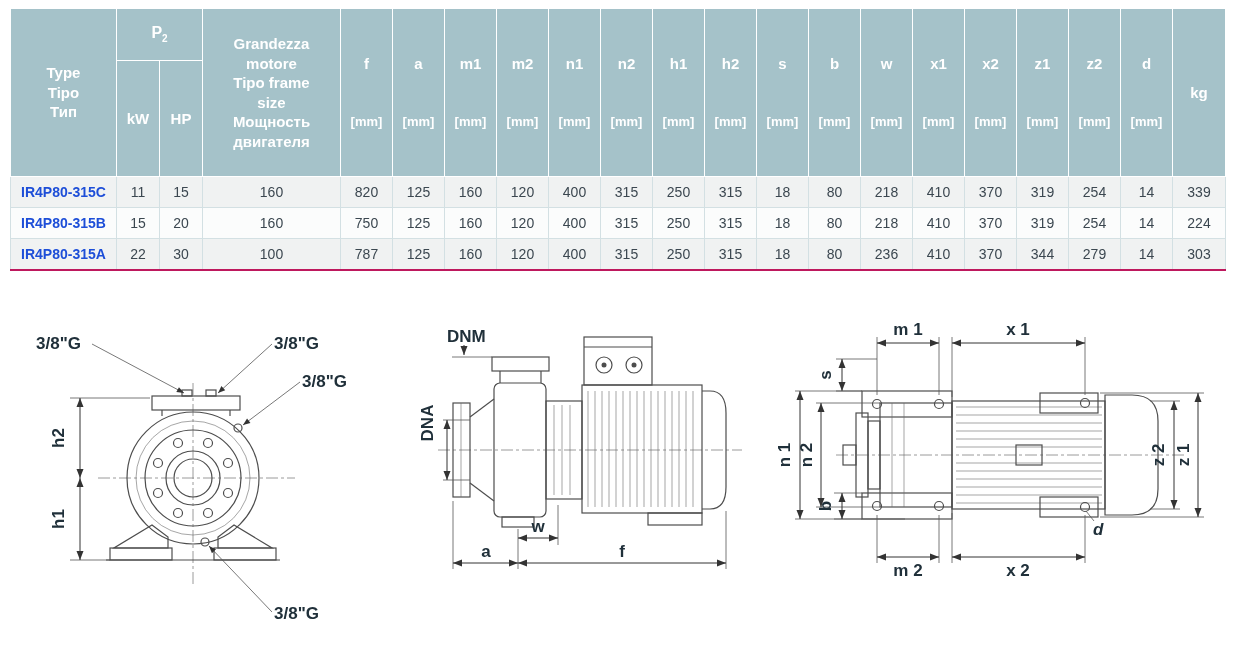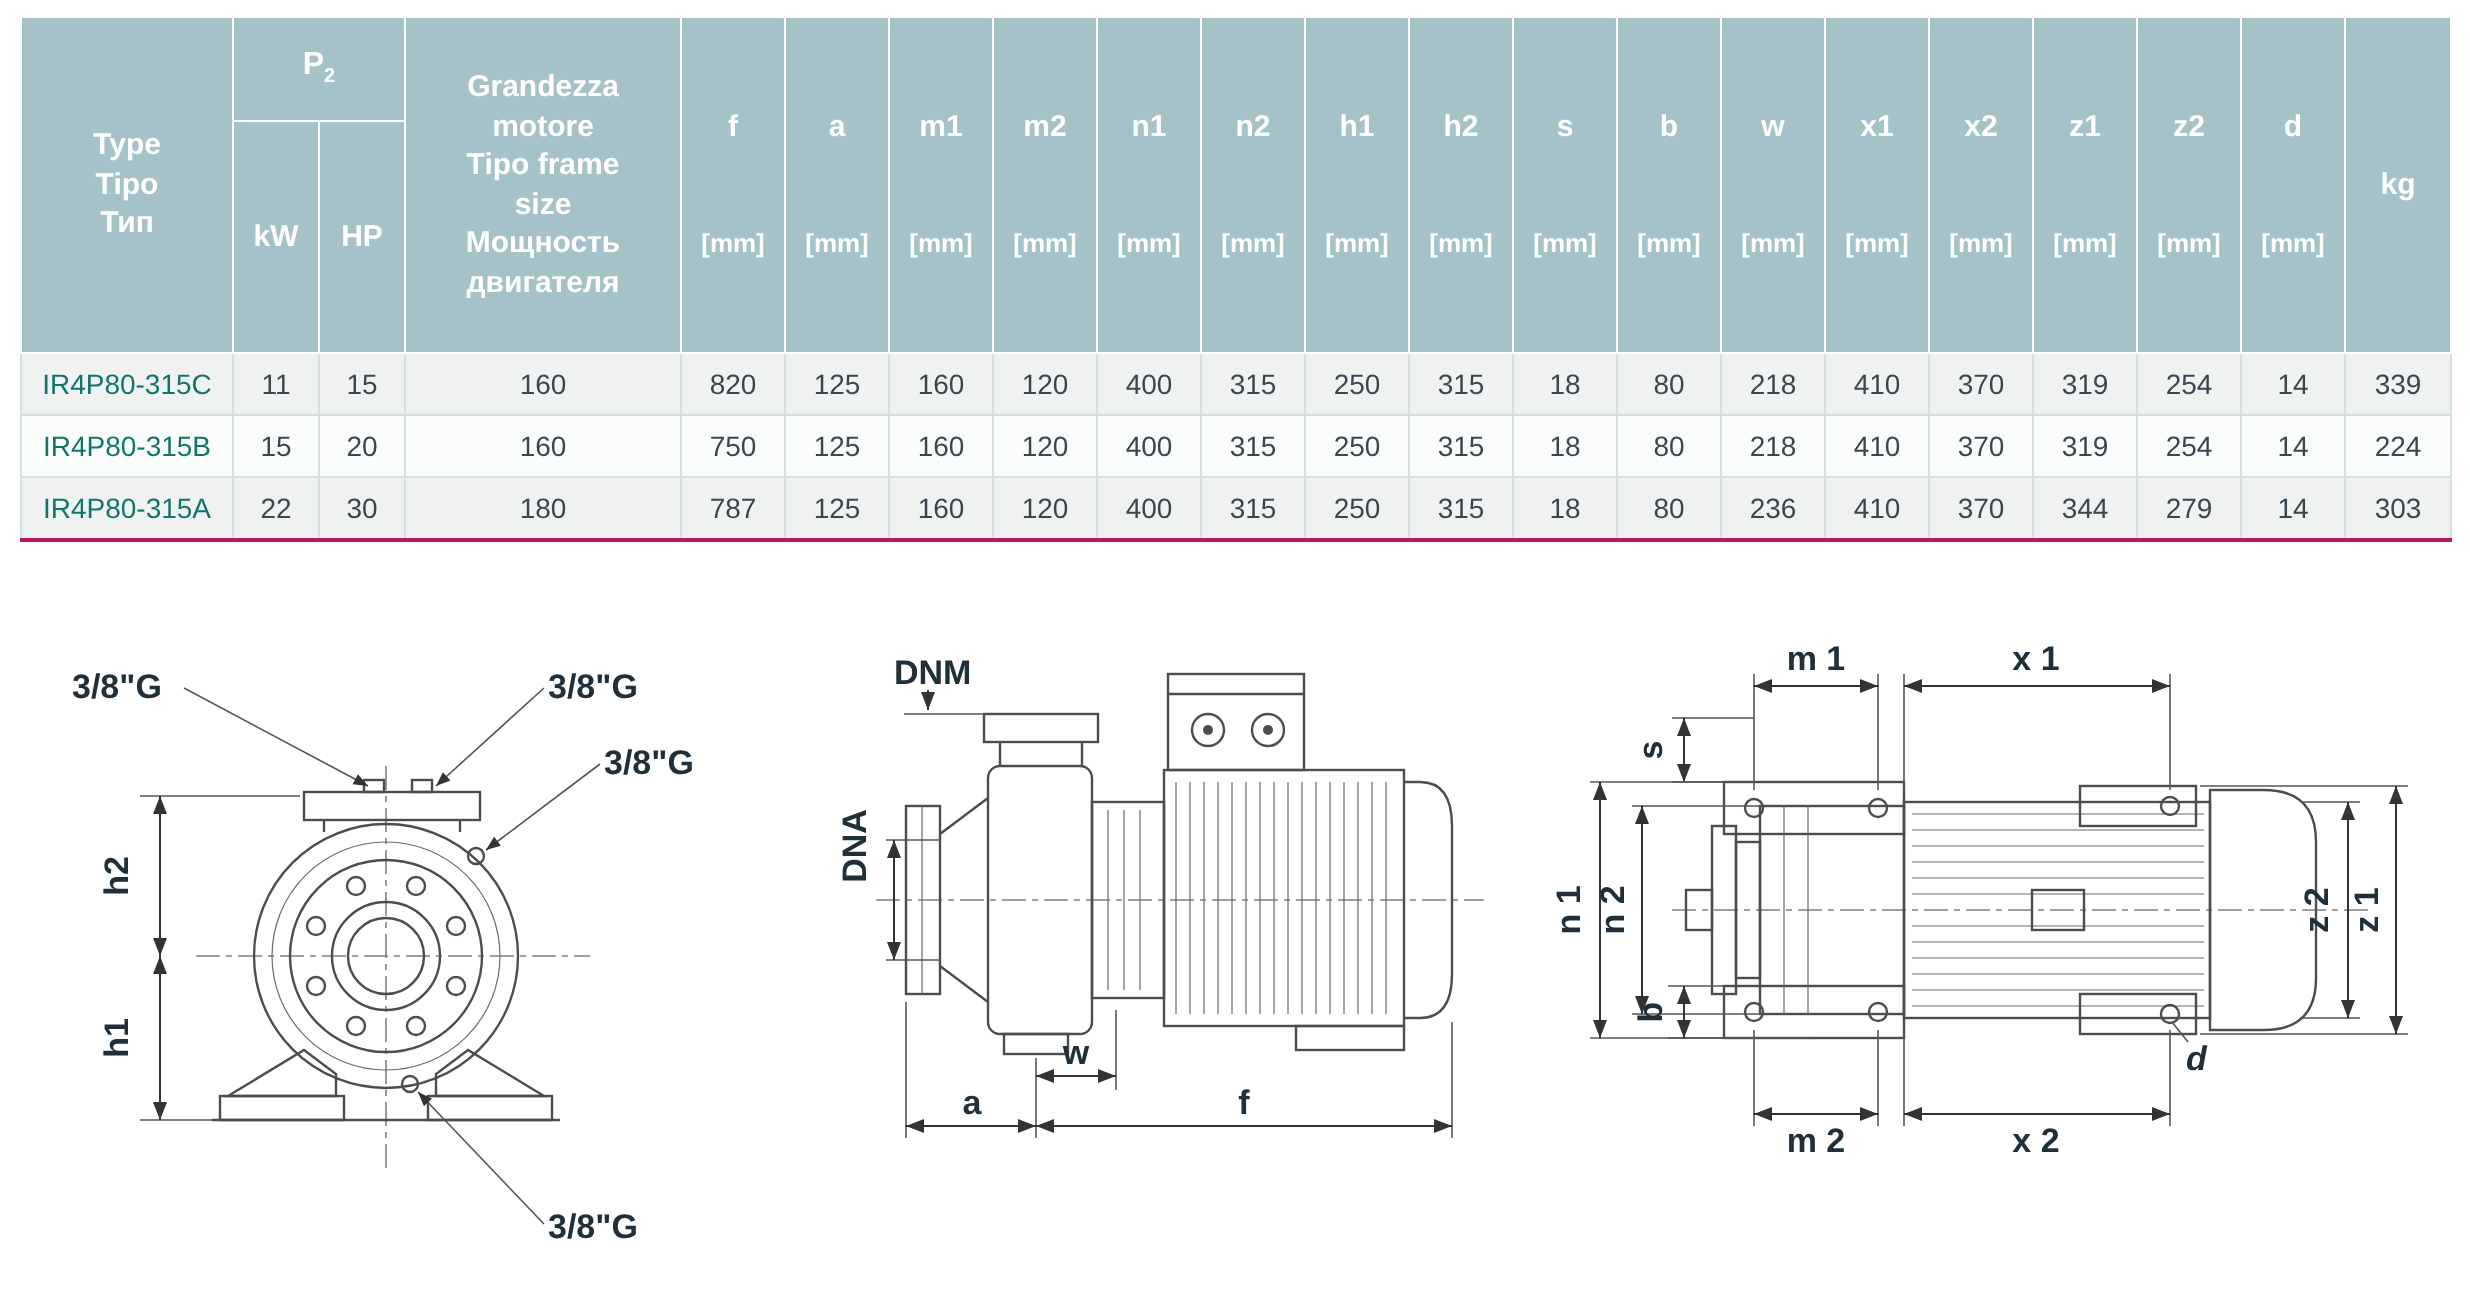--- a/index.html
+++ b/index.html
@@ -14,21 +14,21 @@
   }
   .spec th .unit { font-size:13px; font-weight:700;margin-top:41px; }
   .spec th sub { font-size:10px; }
   .spec td {
     border:1px solid #d3e0e3; text-align:center; font-size:14px; color:#3b4750;
     padding:0 2px; height:31px;
   }
   .spec tbody tr:nth-child(odd) td { background:#f0f2f2; }
   .spec tbody tr:nth-child(even) td { background:#fbfcfc; }
   .spec tbody tr:last-child td { border-bottom:2px solid #be185d; }
-  .spec td.rowlabel { font-weight:400; color:#0f766e; }
+  .spec td.rowlabel { font-weight:700; color:#1d4ed8; }
 
   svg.drawings { position:absolute; top:295px; left:0; }
   svg text { font-family:"Liberation Sans", sans-serif; font-weight:700; font-size:17px; fill:#20303a; }
   .ln   { stroke:#4d4d4d; stroke-width:1.2; fill:none; }
   .thin { stroke:#6a6a6a; stroke-width:0.6; fill:none; }
   .cl   { stroke:#808080; stroke-width:0.8; fill:none; stroke-dasharray:12 3 3 3; }
   .dim  { stroke:#333333; stroke-width:1; fill:none; }
   .ext  { stroke:#555555; stroke-width:0.8; fill:none; }
 </style>
 </head>
@@ -193,21 +193,21 @@
         <td>370</td>
         <td>319</td>
         <td>254</td>
         <td>14</td>
         <td>224</td>
       </tr>
       <tr>
         <td class="rowlabel">IR4P80-315A</td>
         <td>22</td>
         <td>30</td>
-        <td>180</td>
+        <td>100</td>
         <td>787</td>
         <td>125</td>
         <td>160</td>
         <td>120</td>
         <td>400</td>
         <td>315</td>
         <td>250</td>
         <td>315</td>
         <td>18</td>
         <td>80</td>

